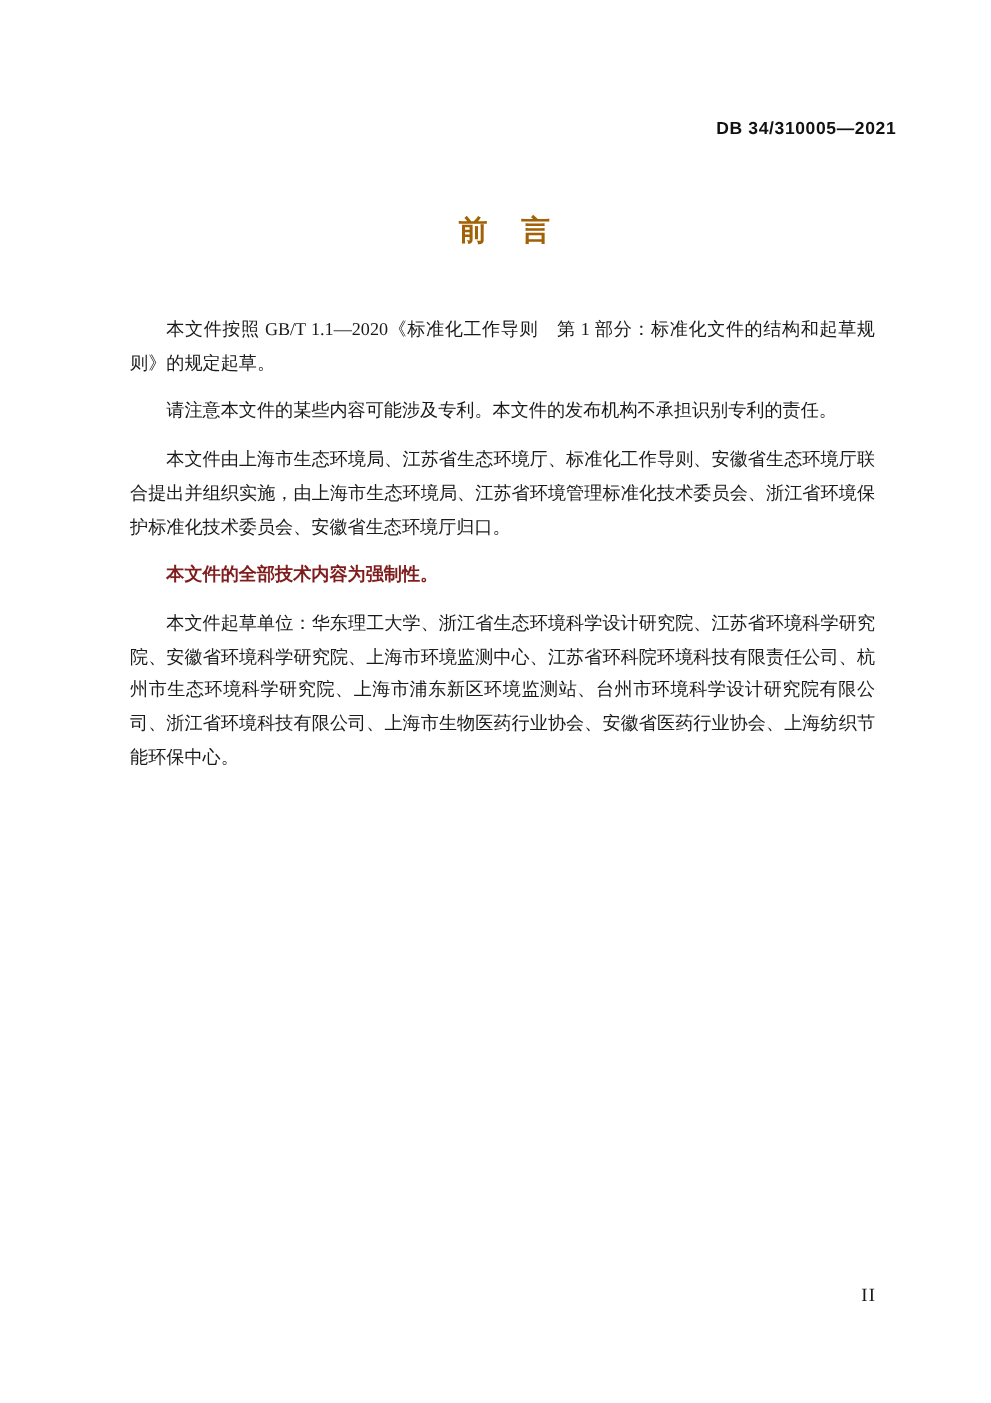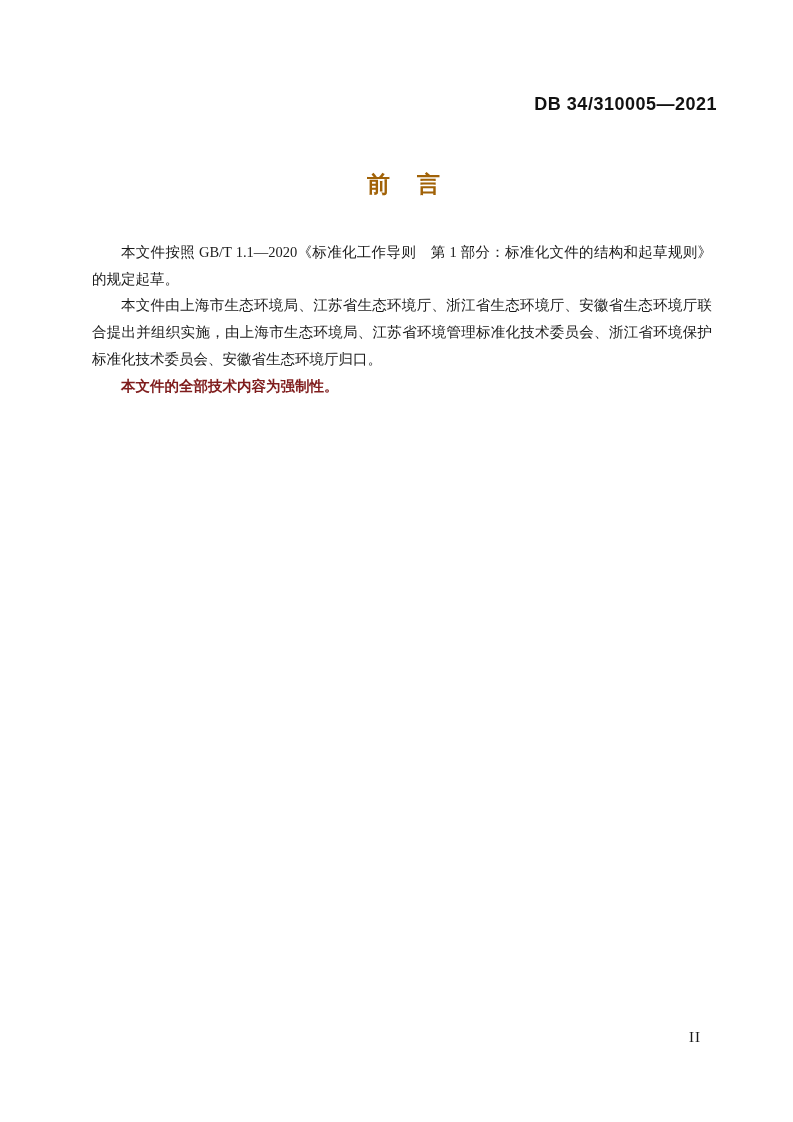--- a/index.html
+++ b/index.html
@@ -17,21 +17,21 @@
     overflow: hidden;
   }
   .header {
     position: absolute;
     top: 94px;
     left: 92px;
     width: 625px;
     text-align: right;
     font-family: "Liberation Sans", "DejaVu Sans", sans-serif;
     font-weight: 700;
-    font-size: 18px;
+    font-size: 14px;
     letter-spacing: 0.5px;
     color: #111111;
   }
   .title {
     position: absolute;
     top: 169px;
     left: 92px;
     width: 625px;
     margin: 0;
     text-align: center;
@@ -45,21 +45,21 @@
     position: absolute;
     top: 239px;
     left: 92px;
     width: 620px;
     font-size: 14.5px;
     line-height: 26.7px;
     text-align: justify;
     color: #1a1a1a;
   }
   .body-text p {
-    margin: 0;
+    margin: 12px;
     text-indent: 2em;
   }
   .body-text p.strong {
     font-family: "Liberation Sans", "DejaVu Sans", sans-serif;
     font-weight: 700;
     color: #7f1d1d;
   }
   .page-number {
     position: absolute;
     top: 1029px;
@@ -76,19 +76,21 @@
 <div class="page">
 
   <div class="header">
     <span>DB 34/310005—2021</span>
   </div>
 
   <h1 class="title">前　言</h1>
 
   <div class="body-text">
     <p>本文件按照 GB/T 1.1—2020《标准化工作导则　第 1 部分：标准化文件的结构和起草规则》的规定起草。</p>
-    <p>本文件由上海市生态环境局、江苏省生态环境厅、浙江省生态环境厅、安徽省生态环境厅联合提出并组织实施，由上海市生态环境局、江苏省环境管理标准化技术委员会、浙江省环境保护标准化技术委员会、安徽省生态环境厅归口。</p>
+    <p>请注意本文件的某些内容可能涉及专利。本文件的发布机构不承担识别专利的责任。</p>
+    <p>本文件由上海市生态环境局、江苏省生态环境厅、标准化工作导则、安徽省生态环境厅联合提出并组织实施，由上海市生态环境局、江苏省环境管理标准化技术委员会、浙江省环境保护标准化技术委员会、安徽省生态环境厅归口。</p>
     <p class="strong">本文件的全部技术内容为强制性。</p>
+    <p>本文件起草单位：华东理工大学、浙江省生态环境科学设计研究院、江苏省环境科学研究院、安徽省环境科学研究院、上海市环境监测中心、江苏省环科院环境科技有限责任公司、杭州市生态环境科学研究院、上海市浦东新区环境监测站、台州市环境科学设计研究院有限公司、浙江省环境科技有限公司、上海市生物医药行业协会、安徽省医药行业协会、上海纺织节能环保中心。</p>
   </div>
 
   <div class="page-number">II</div>
 
 </div>
 
 </body></html>

